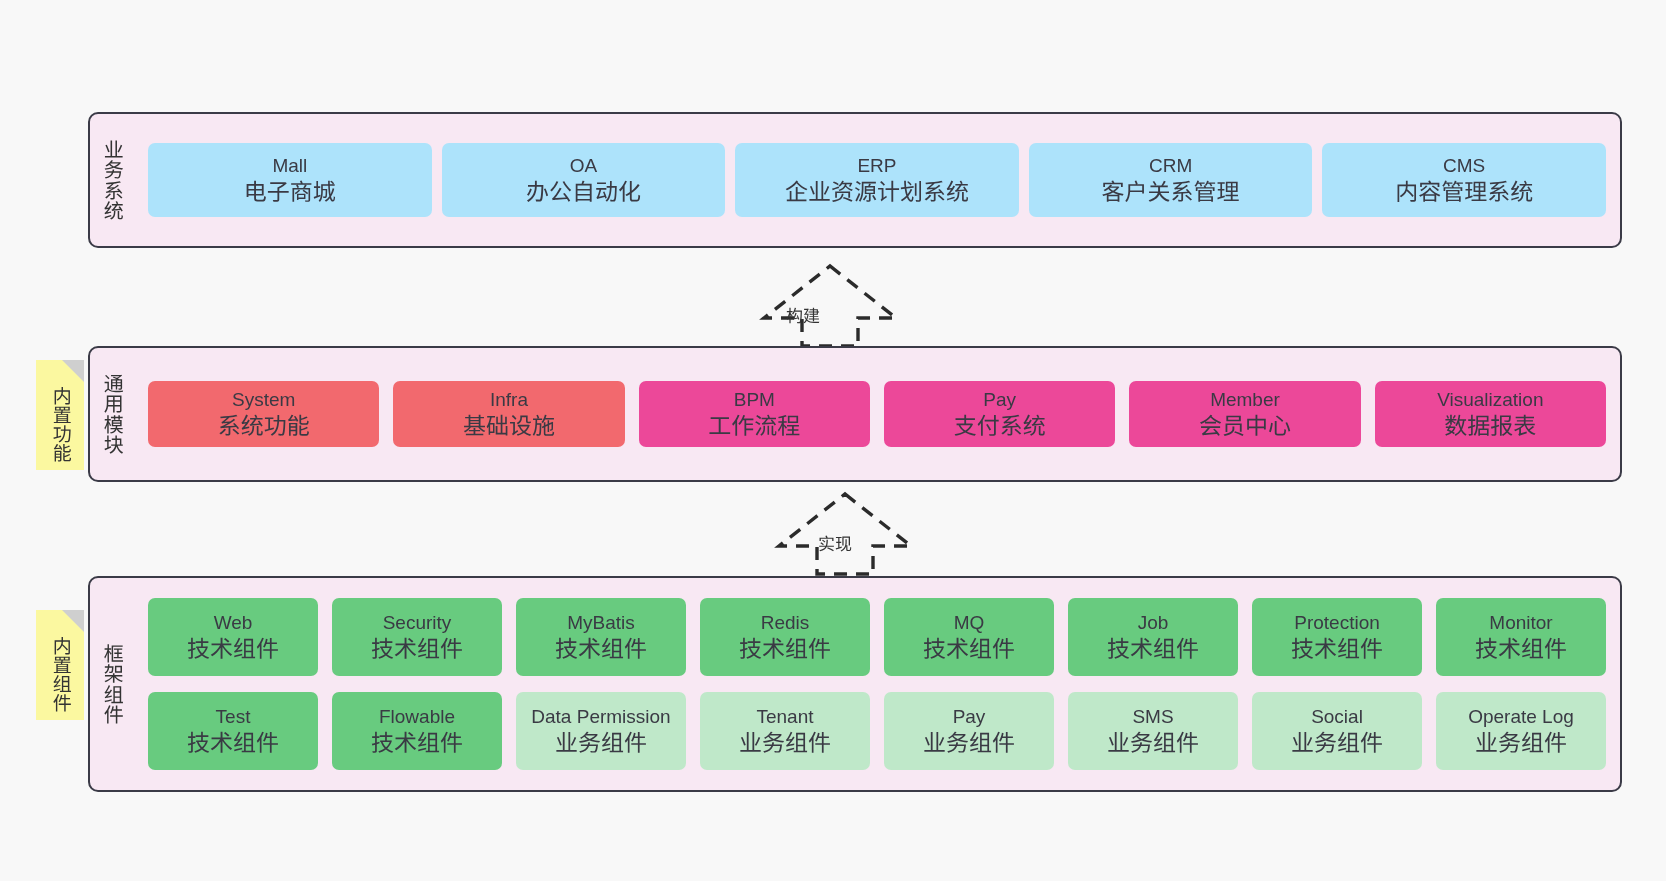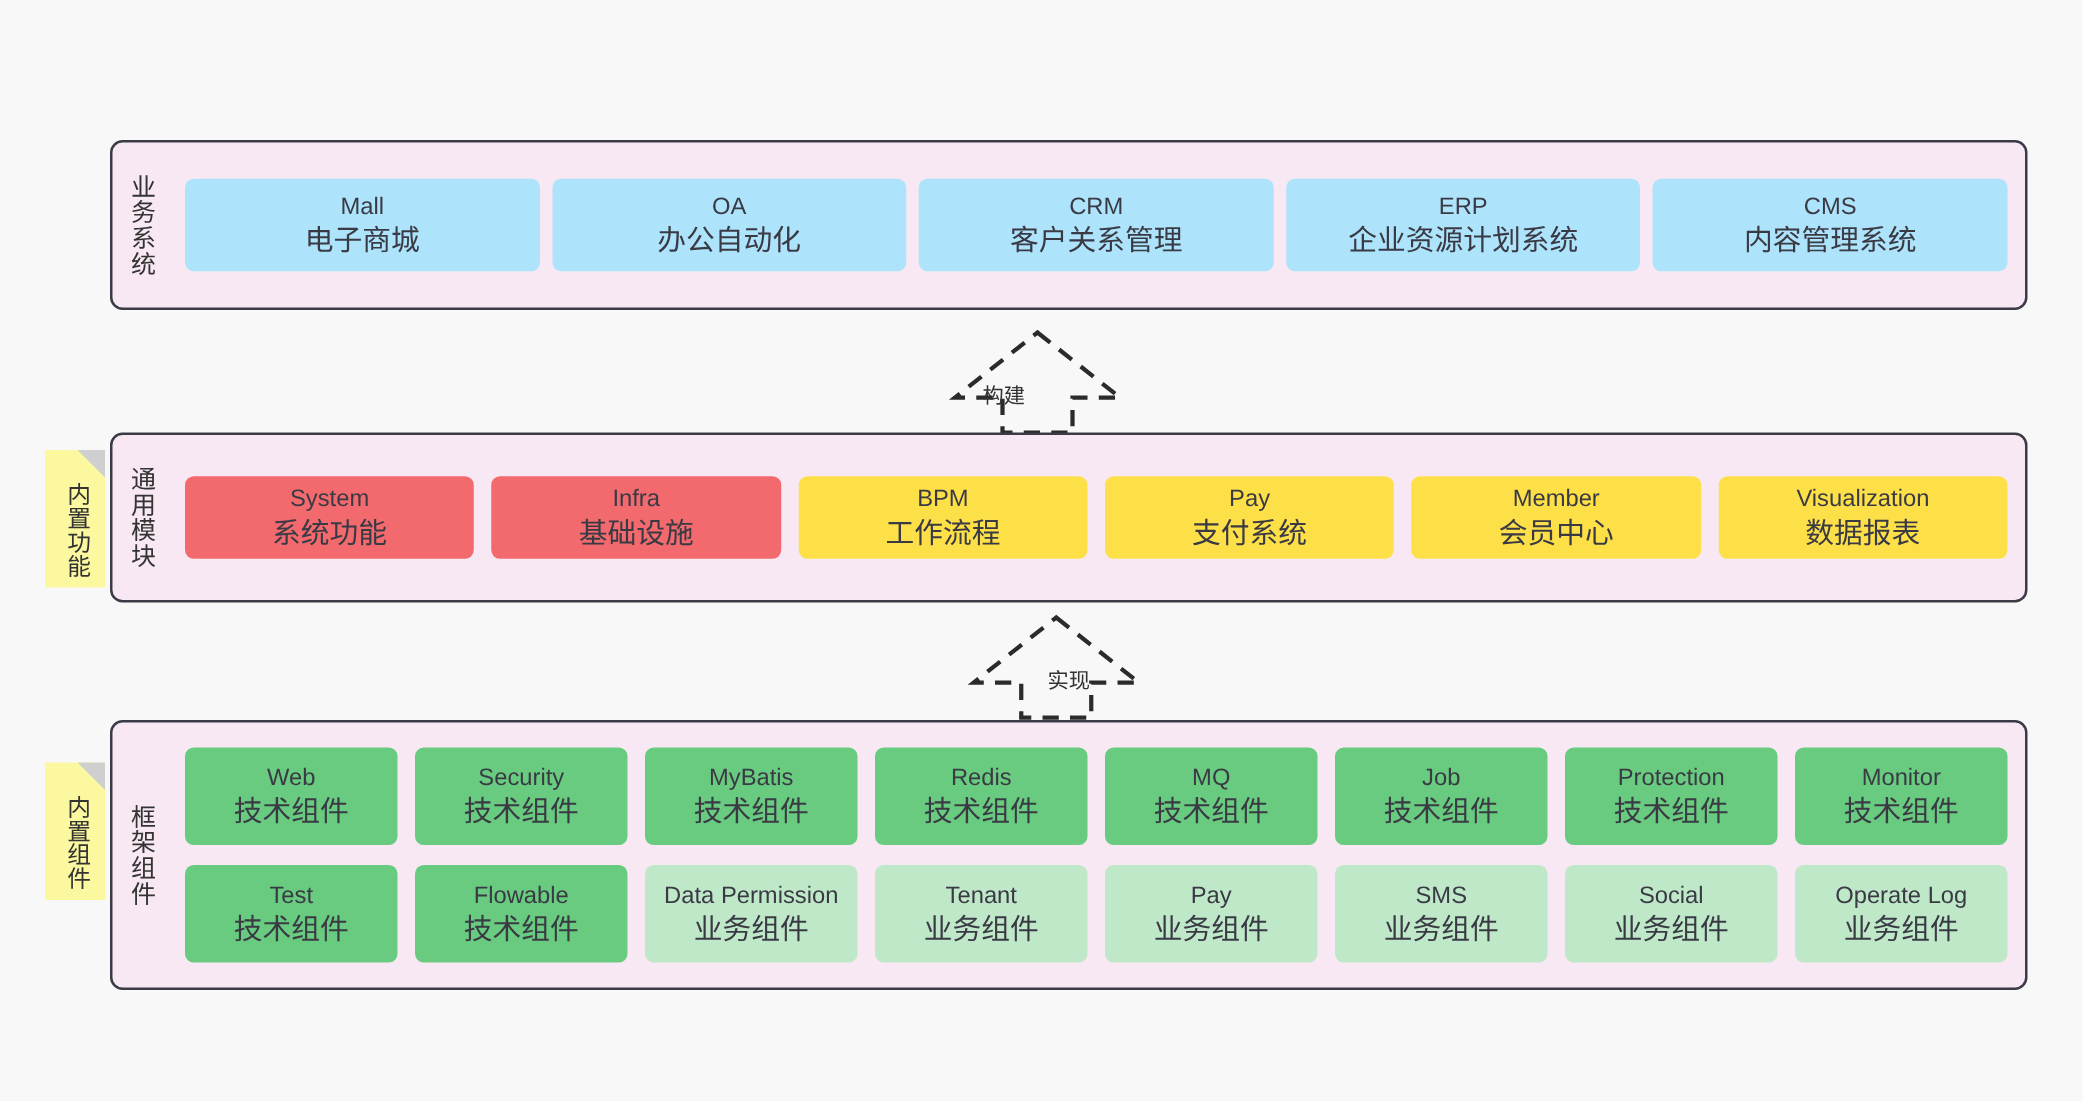--- a/index.html
+++ b/index.html
@@ -85,21 +85,21 @@
     white-space: nowrap;
   }
   .card .card-sub {
     font-size: 23px;
     color: #3a3a44;
   }
   .card.wrap .card-title { white-space: normal; }
 
   .card.blue   { background: #ade3fb; }
   .card.red    { background: #f2696e; }
-  .card.pink   { background: #fde047; }
+  .card.pink   { background: #ec4899; }
   .card.green  { background: #68cb7f; }
   .card.lgreen { background: #bfe8c9; }
 
   
   .sticky {
     position: absolute;
     width: 48px;
     background: #fbf8a0;
     box-sizing: border-box;
     display: flex;
@@ -147,27 +147,27 @@
           <div class="card-title">Mall</div>
           <div class="card-sub">电子商城</div>
         </div>
 
         <div class="card blue">
           <div class="card-title">OA</div>
           <div class="card-sub">办公自动化</div>
         </div>
 
         <div class="card blue">
+          <div class="card-title">ERP</div>
+          <div class="card-sub">企业资源计划系统</div>
+        </div>
+
+        <div class="card blue">
           <div class="card-title">CRM</div>
           <div class="card-sub">客户关系管理</div>
-        </div>
-
-        <div class="card blue">
-          <div class="card-title">ERP</div>
-          <div class="card-sub">企业资源计划系统</div>
         </div>
 
         <div class="card blue">
           <div class="card-title">CMS</div>
           <div class="card-sub">内容管理系统</div>
         </div>
 
 
       </div>
     </div>
@@ -221,21 +221,21 @@
         </div>
 
       </div>
     </div>
   </div>
 
   <div class="arrow-wrap" style="left:770px; top:490px; width:150px; height:86px;">
     <svg width="150" height="86" viewBox="0 0 150 86">
       <path d="M 75 4 L 141 56 L 103 56 L 103 84 L 47 84 L 47 56 L 9 56 Z" fill="none" stroke="#2b2b2b" stroke-width="3.4" stroke-dasharray="13,9" stroke-linejoin="miter"></path>
     </svg>
-    <div class="arrow-label" style="left:48px; top:40px;margin-left:20px;">实现</div>
+    <div class="arrow-label" style="left:48px; top:40px;">实现</div>
   </div>
 
   <div class="sticky" style="left:36px; top:610px; width:48px; height:110px;">
     <div class="fold"></div>
     <span>内置组件</span>
   </div>
 
   <div class="band" style="left:88px; top:576px; width:1534px; height:216px;">
     <div class="band-title">框架组件</div>
     <div class="band-body">

